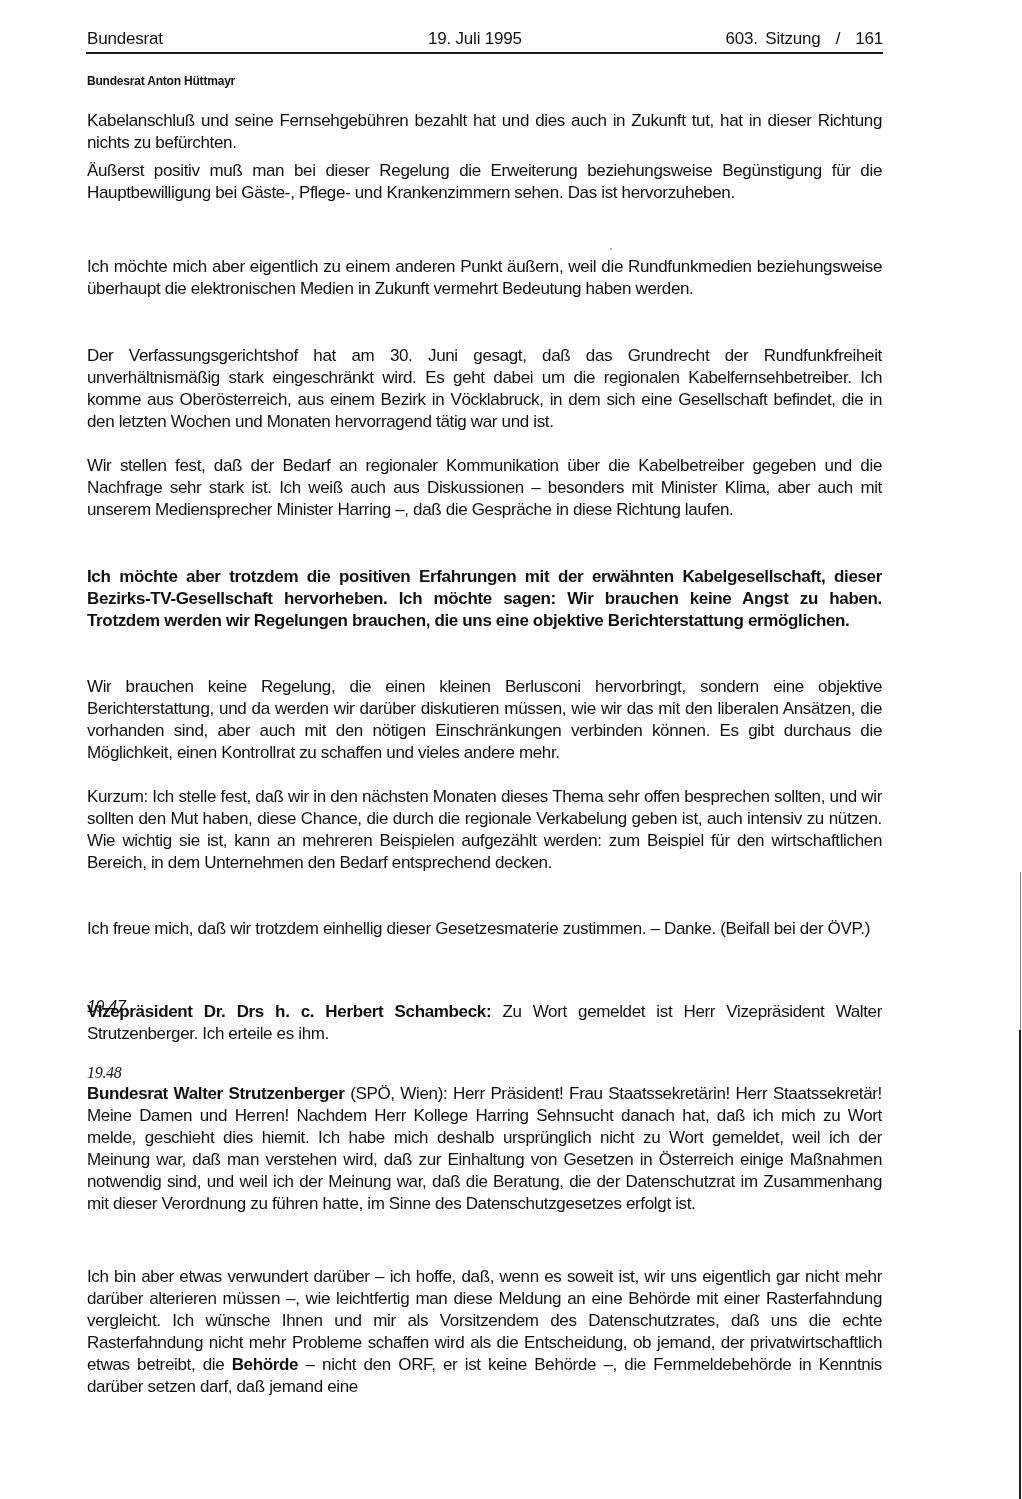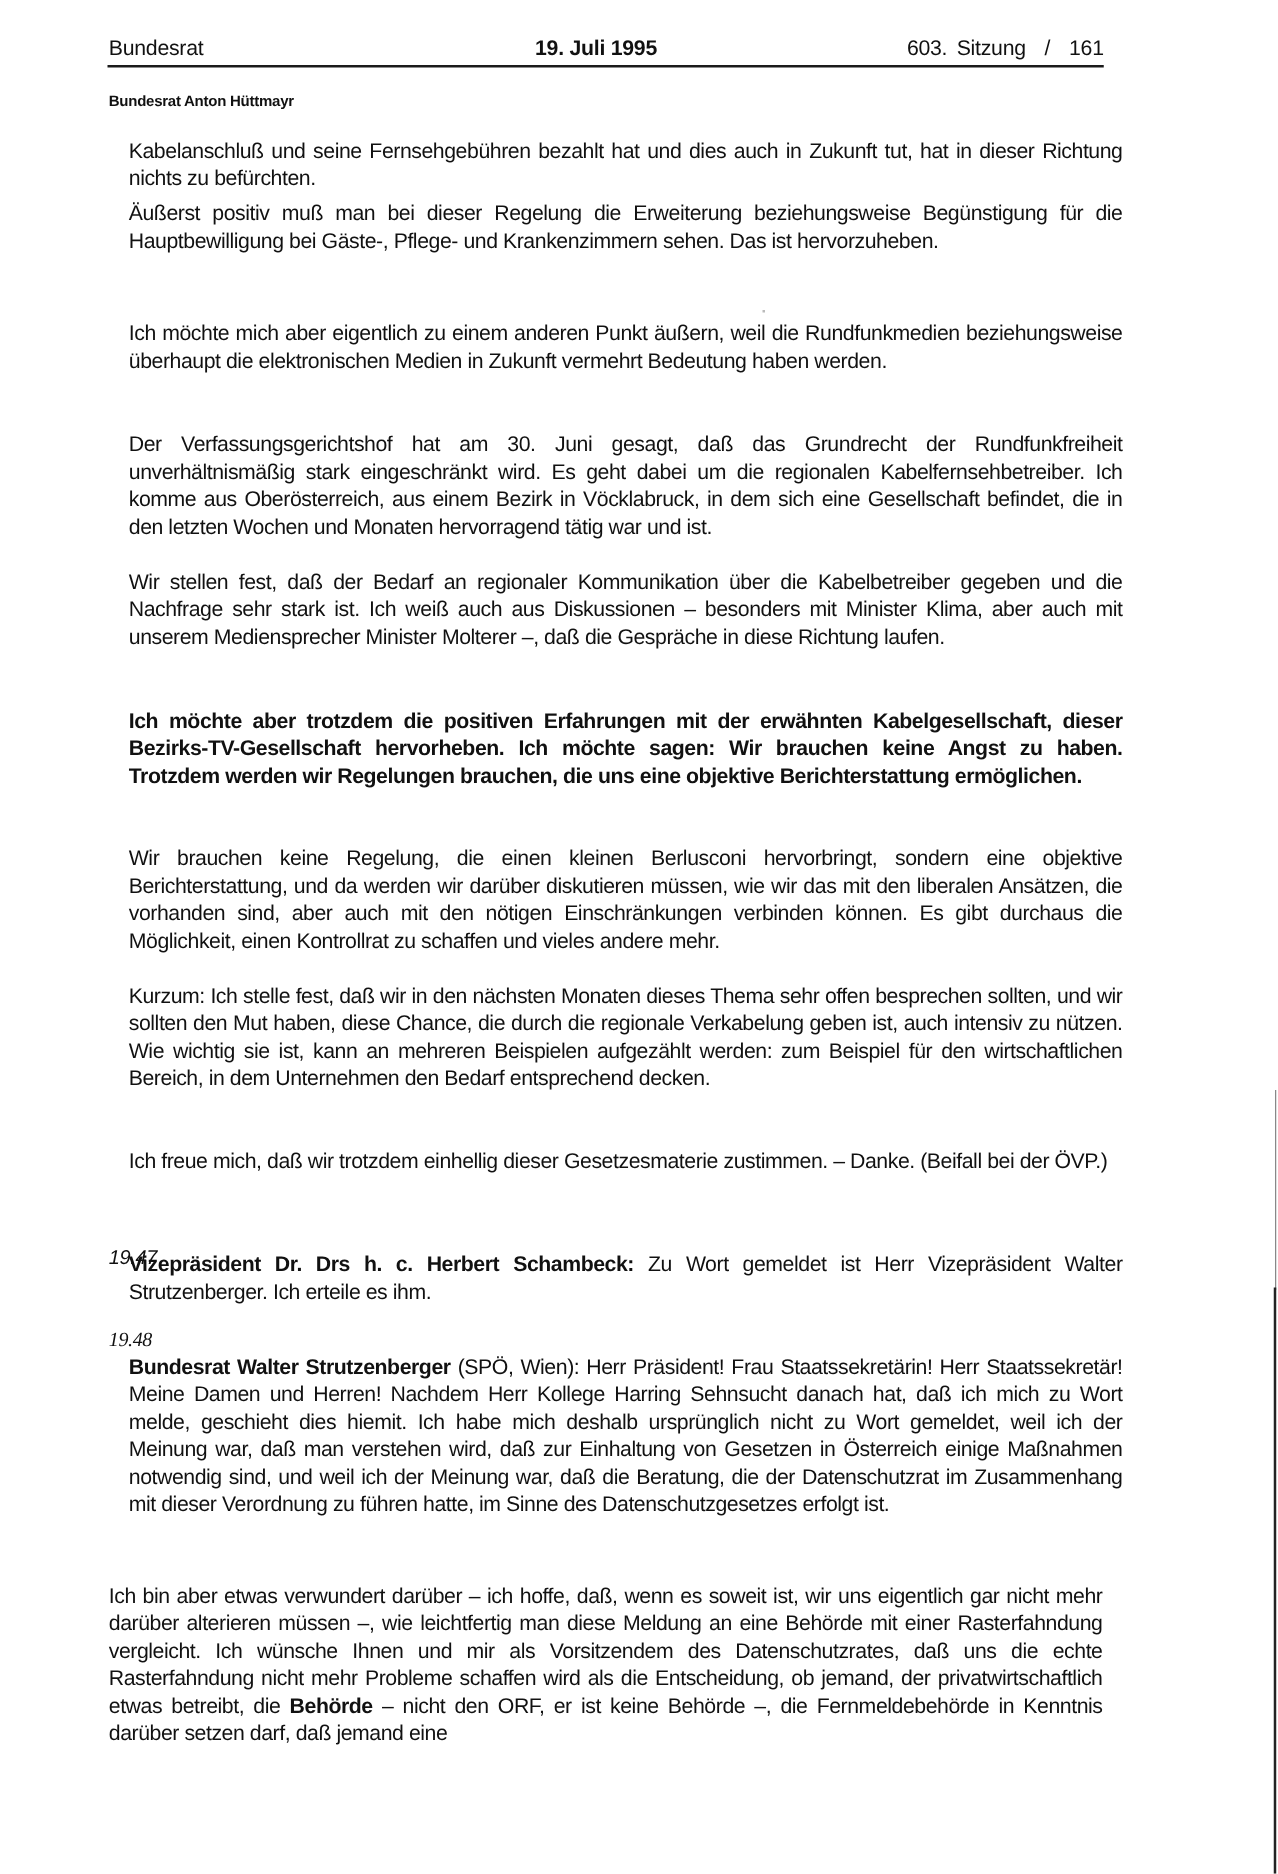--- a/index.html
+++ b/index.html
@@ -1,26 +1,26 @@
 <!DOCTYPE html>
 <html><head>
   <meta charset="utf-8">
   <style>
     html, body { margin: 0; padding: 0; background: #ffffff; }
     body { width: 1022px; height: 1499px; position: relative; overflow: hidden;
            font-family: "Liberation Sans", sans-serif; color: #111111; }
     .hdr { position: absolute; top: 28px; font-size: 17px; line-height: 22px; letter-spacing: -0.2px; }
     .hdr-left { left: 87px; }
-    .hdr-center { left: 428px; font-weight: bold; }
+    .hdr-center { left: 428px; }
     .hdr-right { right: 139px; word-spacing: 3px; }
     .hdr-rule { position: absolute; left: 86px; width: 797px; top: 52px; height: 2px; background: #1a1a1a; }
     .speaker-head { position: absolute; left: 87px; top: 70px; font-size: 12px; font-weight: bold; letter-spacing: -0.2px; line-height: 22px; }
     .p { position: absolute; left: 87px; width: 795px; font-size: 17px; line-height: 22px;
          text-align: justify; letter-spacing: -0.35px; word-spacing: 0px; }
-    .p.last-left { text-align-last: left; margin-left: 16px; }
+    .p.last-left { text-align-last: left; }
     .b { font-weight: bold; }
     .i { }
     .bi { font-weight: bold; }
     .time { position: absolute; left: 87px; font-size: 16px; font-style: italic; line-height: 22px; letter-spacing: -0.3px; }
     .scan-edge { position: absolute; left: 1019px; width: 2px; background: #222; }
     .scan-edge.faint { background: #888; width: 1px; left: 1020px; }
     .speck { position: absolute; width: 2px; height: 2px; background: #bbb; }
   </style>
 </head>
 <body>
@@ -29,21 +29,21 @@
 <div class="hdr hdr-center">19. Juli 1995</div>
 <div class="hdr hdr-right" style="white-space:pre;">603. Sitzung  /  161</div>
 <div class="hdr-rule"></div>
 
 <div class="speaker-head">Bundesrat Anton Hüttmayr</div>
 
 <div class="p last-left" style="top:110px;">Kabelanschluß und seine Fernsehgebühren bezahlt hat und dies auch in Zukunft tut, hat in dieser Richtung nichts zu befürchten.</div>
 <div class="p last-left" style="top:160px;">Äußerst positiv muß man bei dieser Regelung die Erweiterung beziehungsweise Begünstigung für die Hauptbewilligung bei Gäste-, Pflege- und Krankenzimmern sehen. Das ist hervorzuheben.</div>
 <div class="p last-left" style="top:256px;">Ich möchte mich aber eigentlich zu einem anderen Punkt äußern, weil die Rundfunkmedien beziehungsweise überhaupt die elektronischen Medien in Zukunft vermehrt Bedeutung haben werden.</div>
 <div class="p last-left" style="top:345px;">Der Verfassungsgerichtshof hat am 30. Juni gesagt, daß das Grundrecht der Rundfunkfreiheit unverhältnismäßig stark eingeschränkt wird. Es geht dabei um die regionalen Kabelfernsehbetreiber. Ich komme aus Oberösterreich, aus einem Bezirk in Vöcklabruck, in dem sich eine Gesellschaft befindet, die in den letzten Wochen und Monaten hervorragend tätig war und ist.</div>
-<div class="p last-left" style="top:455px;">Wir stellen fest, daß der Bedarf an regionaler Kommunikation über die Kabelbetreiber gegeben und die Nachfrage sehr stark ist. Ich weiß auch aus Diskussionen – besonders mit Minister Klima, aber auch mit unserem Mediensprecher Minister Molterer –, daß die Gespräche in diese Richtung laufen.</div>
+<div class="p last-left" style="top:455px;">Wir stellen fest, daß der Bedarf an regionaler Kommunikation über die Kabelbetreiber gegeben und die Nachfrage sehr stark ist. Ich weiß auch aus Diskussionen – besonders mit Minister Klima, aber auch mit unserem Mediensprecher Minister Harring –, daß die Gespräche in diese Richtung laufen.</div>
 <div class="p last-left" style="top:566px;font-weight:bold;">Ich möchte aber trotzdem die positiven Erfahrungen mit der erwähnten Kabelgesellschaft, dieser Bezirks-TV-Gesellschaft hervorheben. Ich möchte sagen: Wir brauchen keine Angst zu haben. Trotzdem werden wir Regelungen brauchen, die uns eine objektive Berichterstattung ermöglichen.</div>
 <div class="p last-left" style="top:676px;">Wir brauchen keine Regelung, die einen kleinen Berlusconi hervorbringt, sondern eine objektive Berichterstattung, und da werden wir darüber diskutieren müssen, wie wir das mit den liberalen Ansätzen, die vorhanden sind, aber auch mit den nötigen Einschränkungen verbinden können. Es gibt durchaus die Möglichkeit, einen Kontrollrat zu schaffen und vieles andere mehr.</div>
 <div class="p last-left" style="top:786px;">Kurzum: Ich stelle fest, daß wir in den nächsten Monaten dieses Thema sehr offen besprechen sollten, und wir sollten den Mut haben, diese Chance, die durch die regionale Verkabelung geben ist, auch intensiv zu nützen. Wie wichtig sie ist, kann an mehreren Beispielen aufgezählt werden: zum Beispiel für den wirtschaftlichen Bereich, in dem Unternehmen den Bedarf entsprechend decken.</div>
 
 <div class="p last-left" style="top:918px;"><span>Ich freue mich, daß wir trotzdem einhellig dieser Gesetzesmaterie zustimmen. – Danke.</span> <span class="i">(Beifall bei der ÖVP.)</span></div>
 <div class="time" style="top:996px;">19.47</div>
 
 <div class="p last-left" style="top:1001px;"><span class="b">Vizepräsident Dr. Drs h. c. Herbert Schambeck:</span> <span>Zu Wort gemeldet ist Herr Vizepräsident Walter Strutzenberger. Ich erteile es ihm.</span></div>
 
 <div class="time" style="top:1062px;font-family:Liberation Serif, serif;">19.48</div>

